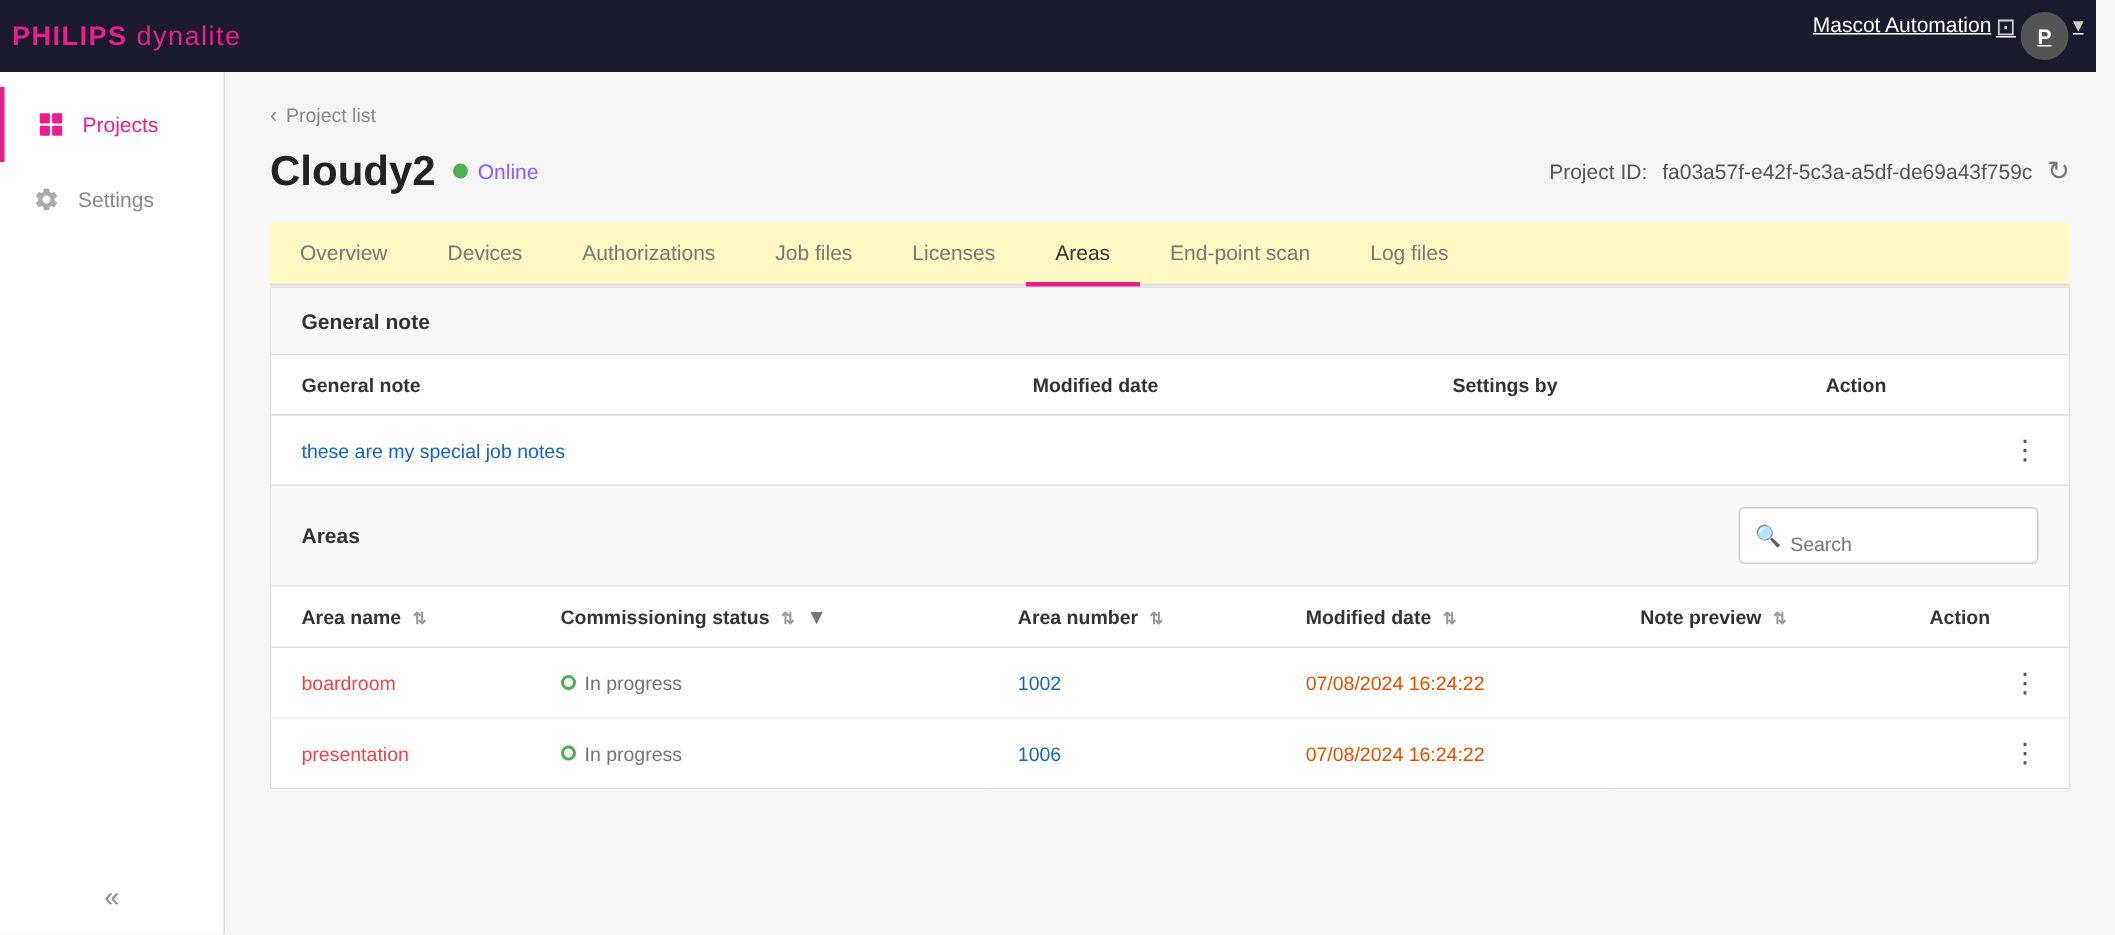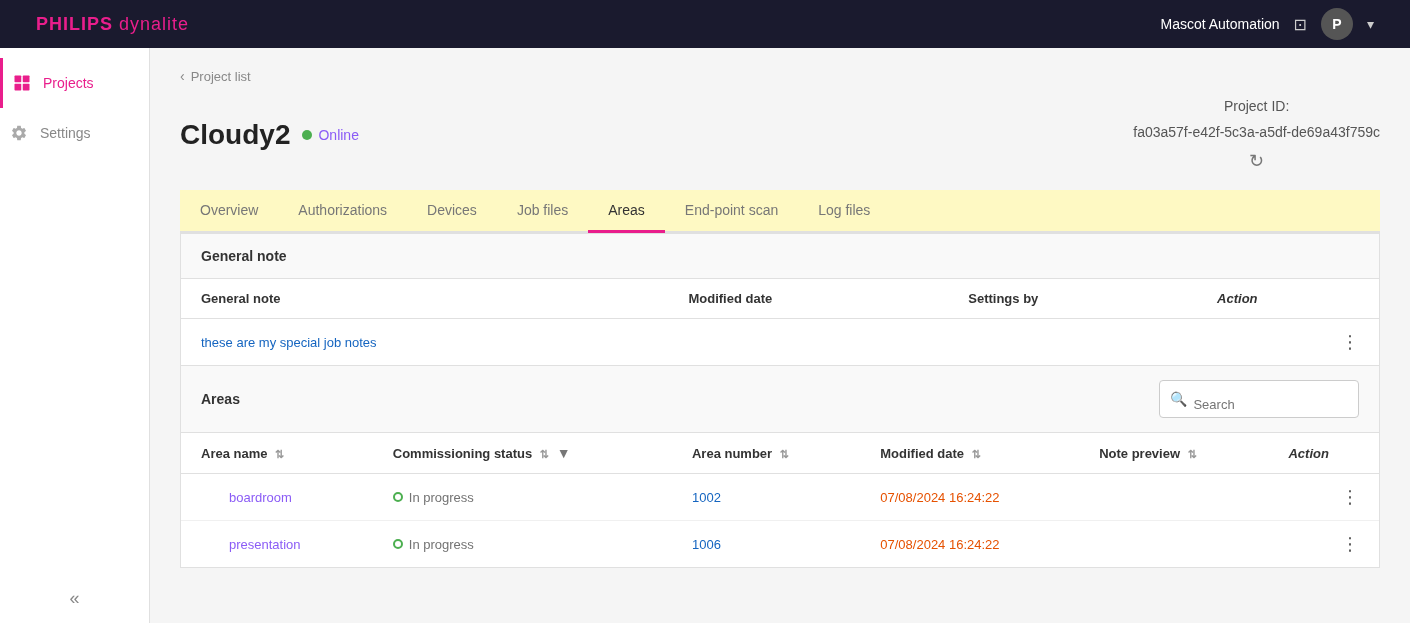--- a/index.html
+++ b/index.html
@@ -14,21 +14,21 @@
       display: flex;
       flex-direction: column;
       align-items: center;
       padding-top: 10px;
     }
     .sidebar-item {
       width: 100%;
       display: flex;
       align-items: center;
       gap: 10px;
-      padding: 14px 8px;
+      padding: 14px 20px;
       cursor: pointer;
       color: #888;
     }
     .sidebar-item.active {
       color: #e91e8c;
       border-left: 3px solid #e91e8c;
     }
     .sidebar-item .icon-box {
       width: 22px;
       height: 22px;
@@ -45,36 +45,37 @@
       color: #888;
       font-size: 18px;
     }
 
     
     .topnav {
       background: #1a1a2e;
       height: 48px;
       display: flex;
       align-items: center;
-      padding: 0 36px;
+      padding: 0 8px;
       position: fixed;
-      top: 0; left: 0; right: 0;
+      top: 0; left: 0; right: 13px;
       z-index: 100;
     }
     .topnav-logo {
       color: #fff;
       font-size: 18px;
       font-weight: 300;
       letter-spacing: 1px;
       flex: 1;
     }
     .topnav-logo span { font-weight: 700; color: #e91e8c; }
     .topnav-right {
-      display: flex; align-items: center; gap: 14px;
+      display: flex; gap: 3px;
       color: #fff;
+      text-decoration: underline;
     }
     .topnav-company { font-size: 14px; }
     .topnav-monitor-icon { color: #ccc; font-size: 16px; }
     .topnav-avatar {
       width: 32px; height: 32px; border-radius: 50%;
       background: #555; color: #fff;
       display: flex; align-items: center; justify-content: center;
       font-weight: bold; font-size: 14px;
     }
     .topnav-chevron { color: #ccc; }
@@ -103,21 +104,21 @@
     .breadcrumb-arrow { font-size: 14px; }
 
     .project-header {
       display: flex; align-items: center; justify-content: space-between;
       margin-bottom: 18px;
     }
     .project-title-area { display: flex; align-items: center; gap: 12px; }
     .project-title { font-size: 28px; font-weight: 600; color: #222; }
     .online-badge { display: flex; align-items: center; gap: 6px; font-size: 14px; color: #8b5cf6; }
     .online-dot { width: 10px; height: 10px; border-radius: 50%; background: #4caf50; }
-    .project-id-area { display: flex; align-items: center; gap: 10px; color: #555; font-size: 14px; flex-direction: column; }
+    .project-id-area { display: flex; align-items: center; gap: 10px; color: #555; font-size: 14px; }
     .refresh-icon { font-size: 18px; cursor: pointer; color: #777; }
 
     
     .tabs {
       display: flex; gap: 0;
       border-bottom: 2px solid #e0e0e0;
       margin-bottom: 0;
       background: #fef9c3;
     }
     .tab {
@@ -151,24 +152,24 @@
     }
     .table td {
       padding: 12px 20px;
       font-size: 13px;
       border-bottom: 1px solid #f0f0f0;
       background: #fff;
     }
     .table tr:last-child td { border-bottom: none; }
 
     .link-blue { color: #1565c0; cursor: pointer; }
-    .link-pink { color: #8b5cf6; cursor: pointer; margin-left: 28px; }
+    .link-pink { color: #ef4444; cursor: pointer; }
 
     .action-dots { color: #555; cursor: pointer; font-size: 18px; text-align: right; }
-    .th-action { text-align: right; font-style: italic; }
+    .th-action { text-align: right; }
     .td-action { text-align: right; }
 
     
     .areas-header {
       display: flex; align-items: center; justify-content: space-between;
       padding: 14px 20px;
       background: #f9f9f9;
       border-bottom: 1px solid #e0e0e0;
       border-top: 1px solid #e0e0e0;
       margin-top: 0;
@@ -265,23 +266,24 @@
       </div>
       <div class="project-id-area">
         <span>Project ID:</span>
         <span style="font-weight:500;">fa03a57f-e42f-5c3a-a5df-de69a43f759c</span>
         <span class="refresh-icon">↻</span>
       </div>
     </div>
 
     <div class="tabs">
       <div class="tab">Overview</div>
+      <div class="tab">Devices</div>
       <div class="tab">Authorizations</div>
-      <div class="tab">Devices</div>
       <div class="tab">Job files</div>
+      <div class="tab">Licenses</div>
       <div class="tab active">Areas</div>
       <div class="tab">End-point scan</div>
       <div class="tab">Log files</div>
     </div>
 
     <div class="main-card">
 
       <div class="card-section-header">
         <span>General note</span>
       </div>

